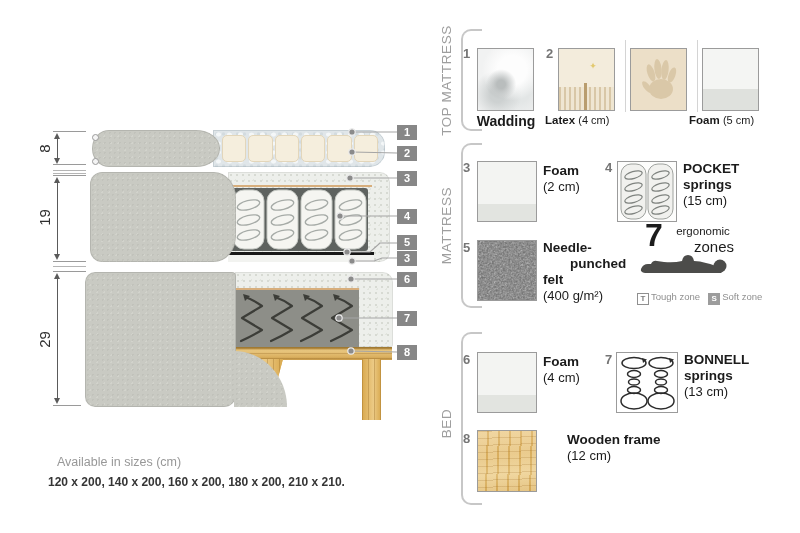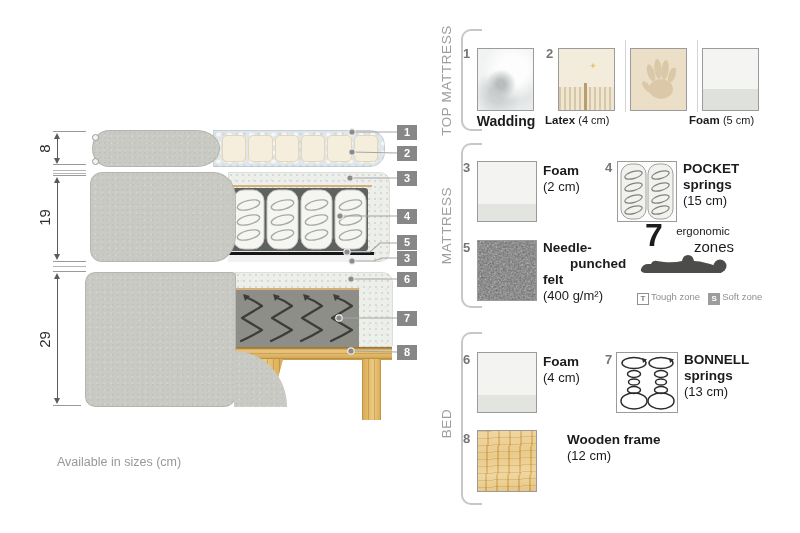--- a/index.html
+++ b/index.html
@@ -339,14 +339,15 @@
   <div class="imgbox" style="left:477px;top:430px;width:60px;height:62px;
        background-image:repeating-linear-gradient(178deg,rgba(150,100,30,.20) 0 1px,transparent 1px 7px),
                         repeating-linear-gradient(92deg,rgba(255,245,220,.35) 0 9px,rgba(170,120,45,.12) 9px 11px),
                         linear-gradient(175deg,#e9c683 0%,#dfb564 40%,#e8c67f 70%,#d8ab55 100%);"></div>
   <div class="cap" style="left:543px;top:432px;margin-left:24px;">
     <span style="display:block;">Wooden frame</span>
     <span class="sz">(12 cm)</span>
   </div>
 
   <div class="foot-title" style="left:57px;top:455px;text-align:center;">Available in sizes (cm)</div>
+  <div class="foot-sizes" style="left:48px;top:475px;">120 x 200, 140 x 200, 160 x 200, 180 x 200, 210 x 210.</div>
 
 </div>
 
 </body></html>

